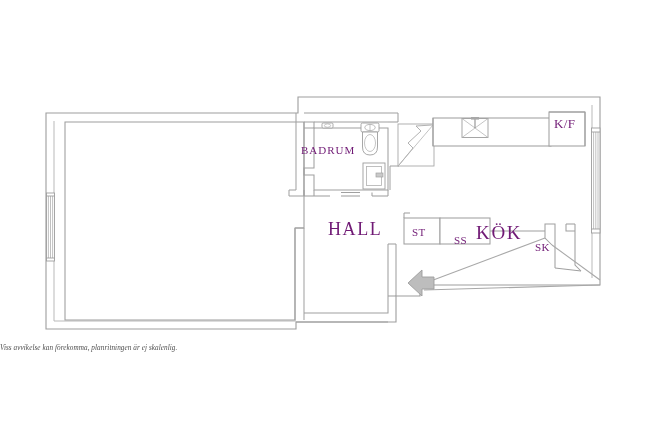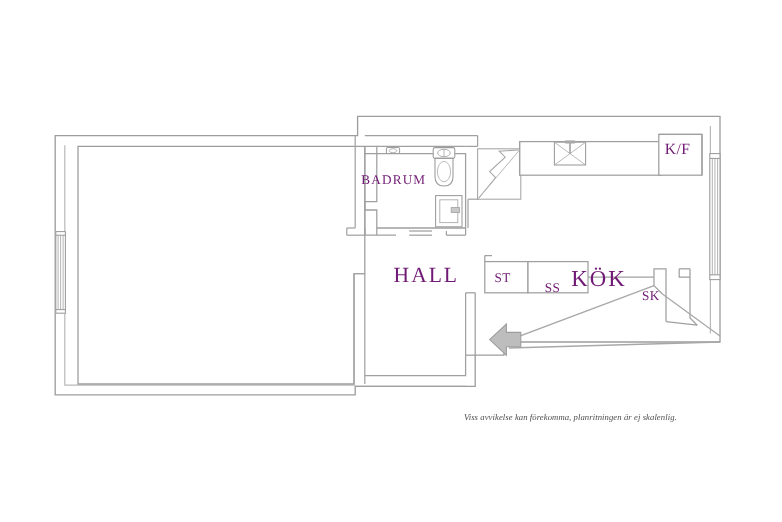--- a/index.html
+++ b/index.html
@@ -42,21 +42,21 @@
   .label-hall   { left: 328px; top: 219px; font-size: 18px; }
   .label-kf     { left: 554px; top: 116px; font-size: 13px; letter-spacing: 0.03em; }
   .label-st     { left: 412px; top: 226px; font-size: 11px; letter-spacing: 0.03em; }
   .label-ss     { left: 454px; top: 234px; font-size: 11px; letter-spacing: 0.03em; }
   .label-sk     { left: 535px; top: 241px; font-size: 11px; letter-spacing: 0.03em; }
   .plan-caption {
     position: absolute;
     left: 0;
     top: 344px;
     width: 564px;
-    text-align: right;
+    text-align: left;
     font-family: "Liberation Serif", "DejaVu Serif", serif;
     font-style: italic;
     font-size: 7.2px;
     color: #4d4d4d;
     letter-spacing: 0.01em;
     user-select: none;
   }
 </style>
 </head>
 <body>

